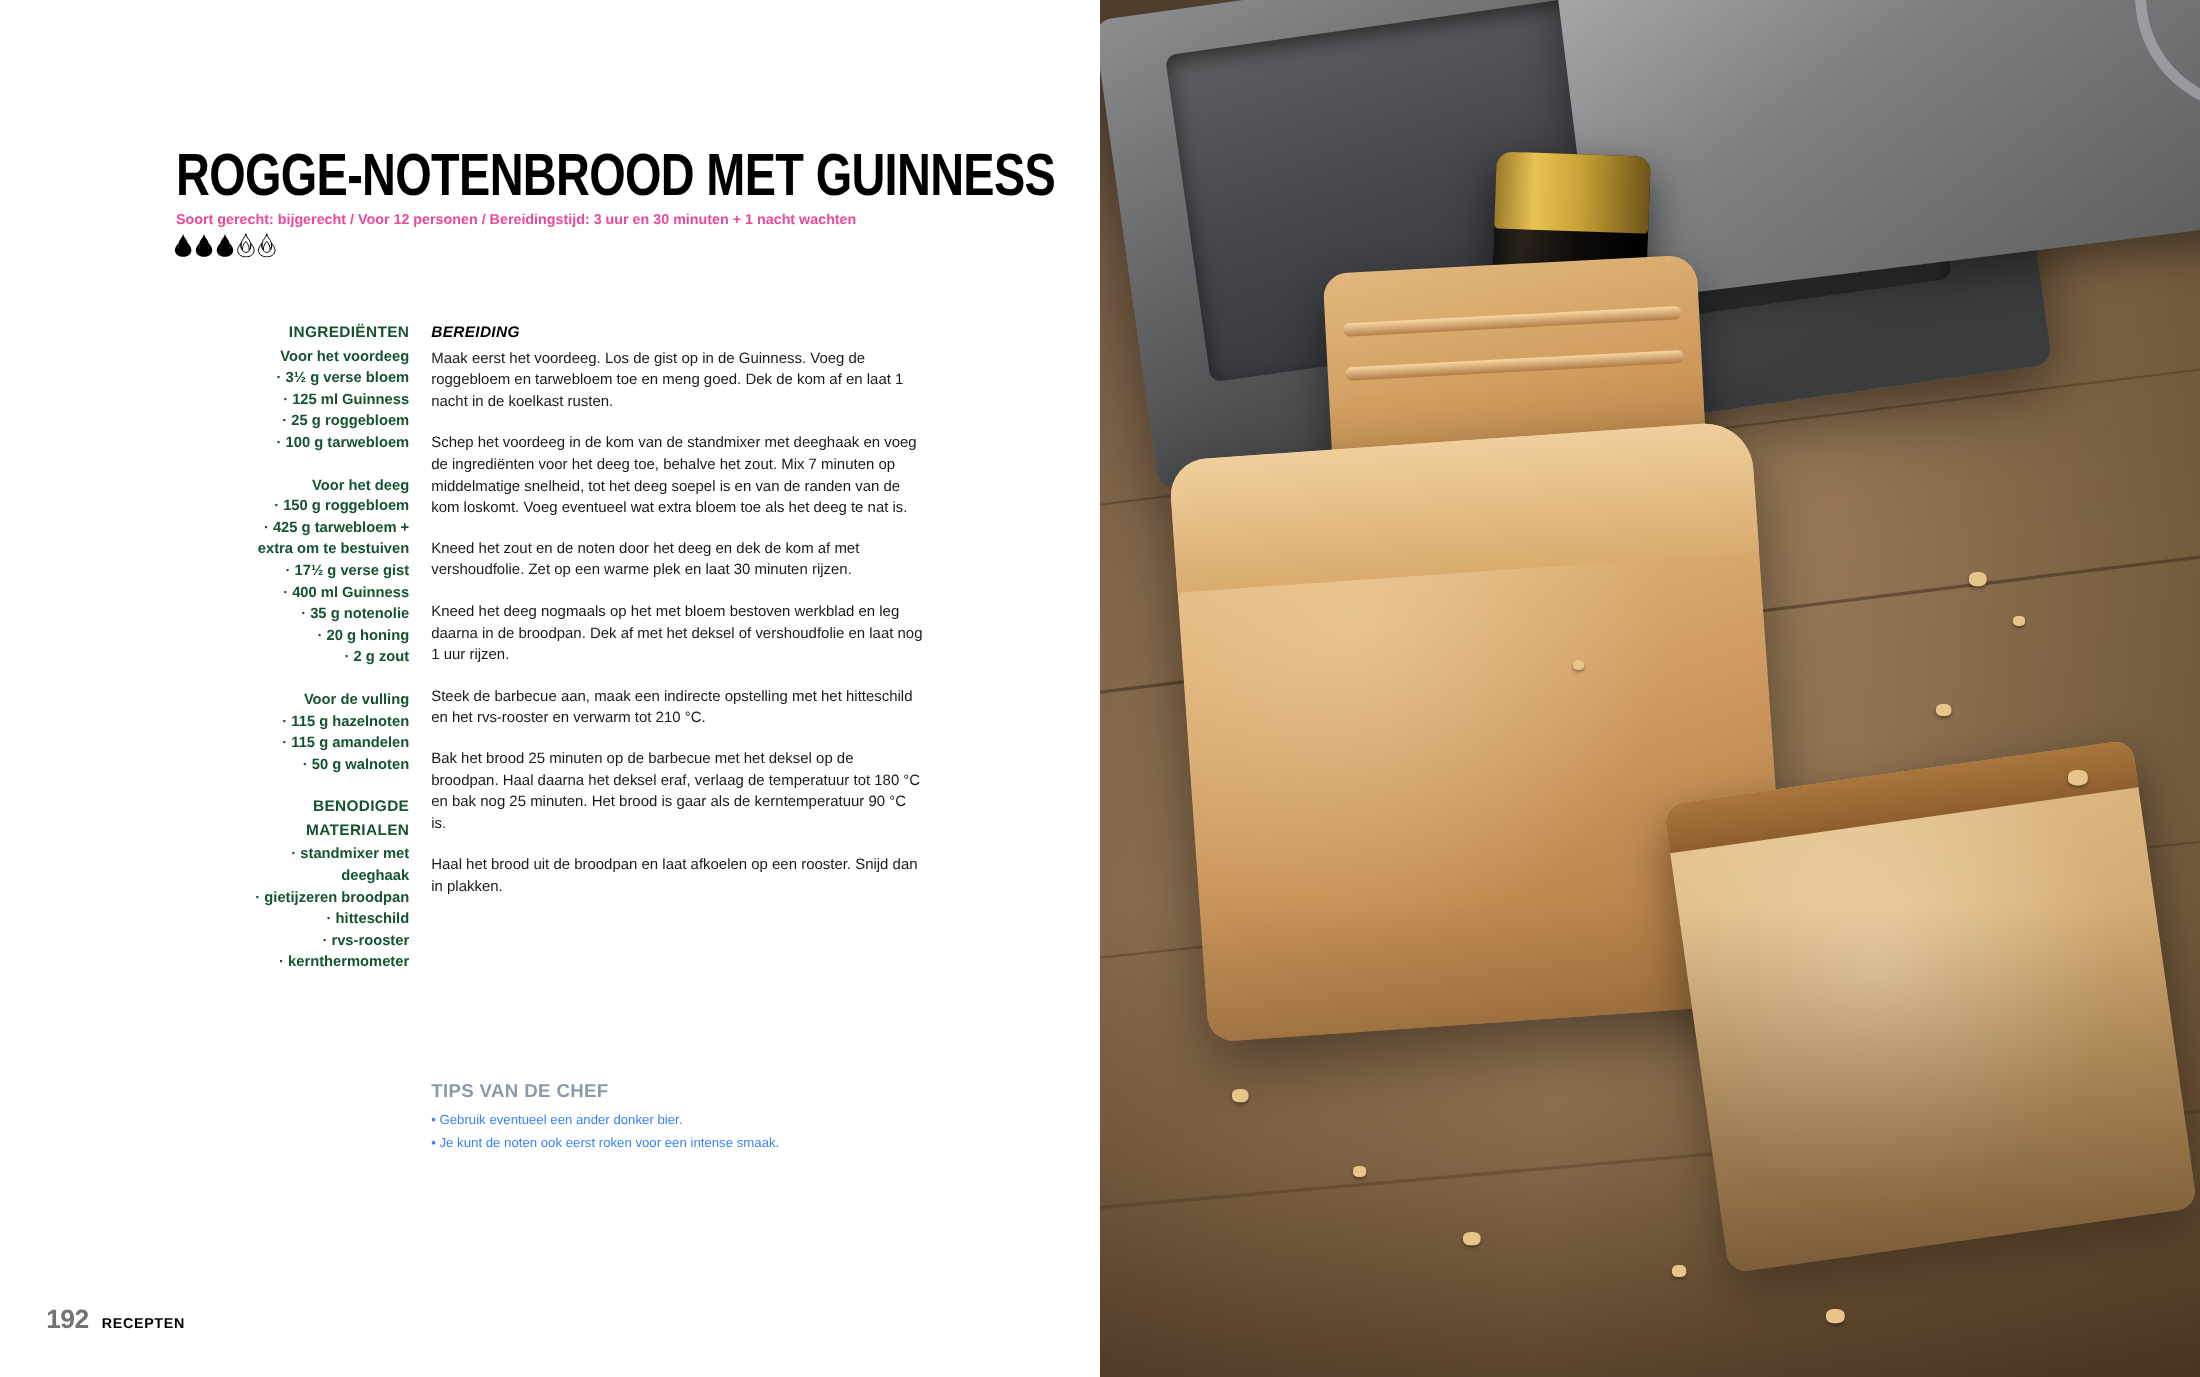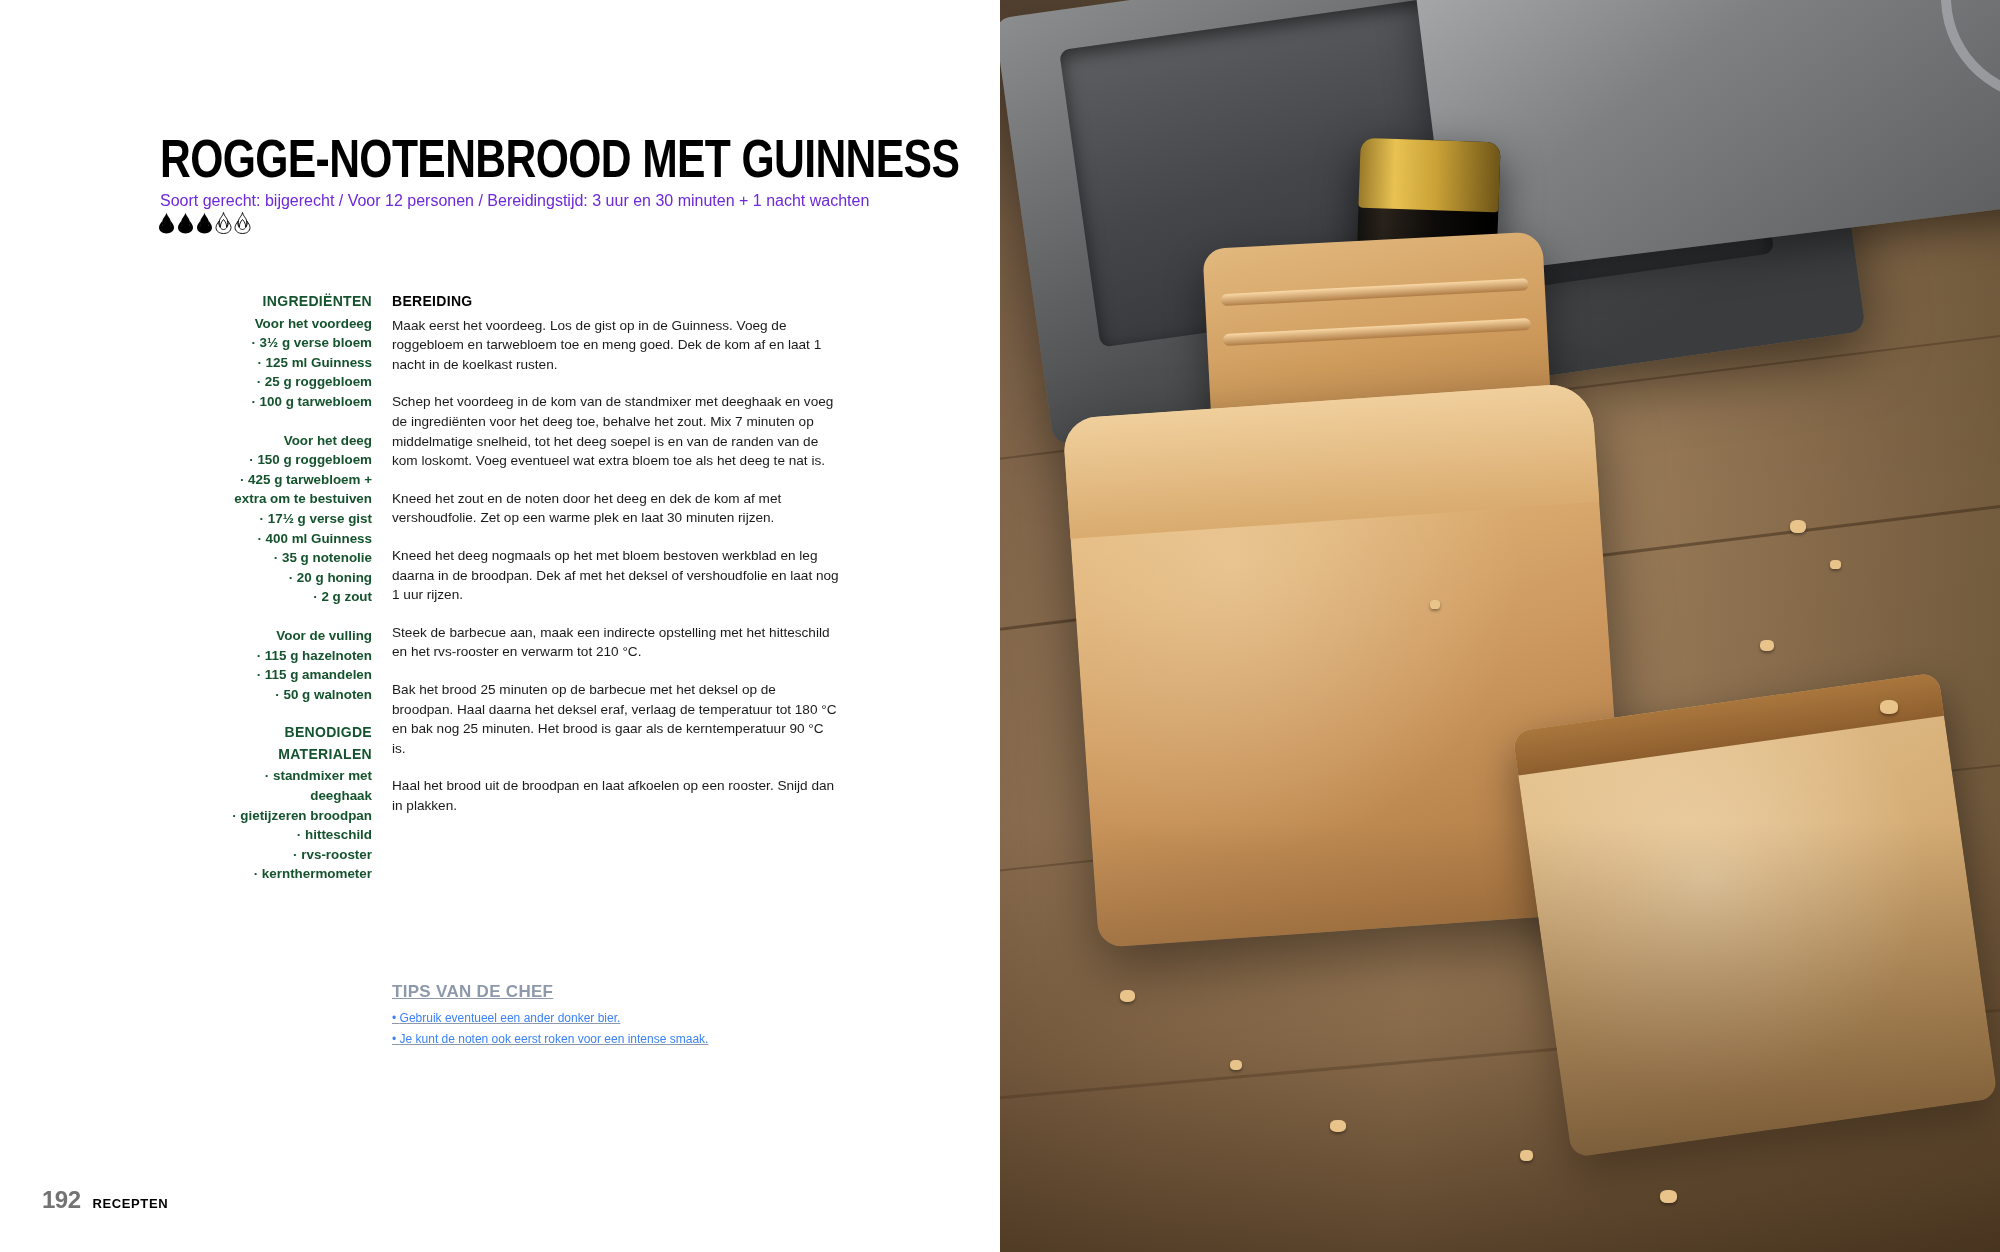--- a/index.html
+++ b/index.html
@@ -42,23 +42,23 @@
     color: #000000;
     transform: scaleX(1.04) scaleY(1.32);
     transform-origin: left top;
     white-space: nowrap;
   }
 
   .meta-line {
     position: absolute;
     left: 160px;
     top: 192px;
-    font-size: 16px;
-    font-weight: normal;
-    color: #6d28d9;
+    font-size: 13px;
+    font-weight: bold;
+    color: #ec4899;
     white-space: nowrap;
   }
 
   .flames {
     position: absolute;
     left: 158px;
     top: 212px;
     display: flex;
     gap: 2px;
     align-items: flex-start;
@@ -107,35 +107,35 @@
     font-size: 13.6px;
     line-height: 19.6px;
     color: #1a1a1a;
   }
   .col-method h3 {
     margin: 0 0 4px 0;
     font-size: 14px;
     font-weight: bold;
     letter-spacing: 0.3px;
     color: #000;
+    font-style: italic;
   }
   .col-method p {
     margin: 0 0 18px 0;
   }
   .col-method p:last-of-type {
     margin-bottom: 0;
   }
 
   .tips {
     position: absolute;
     left: 392px;
     top: 982px;
     width: 448px;
     color: #8d99ab;
-    text-decoration: underline;
   }
   .tips h3 {
     margin: 0 0 6px 0;
     font-size: 17px;
     font-weight: bold;
     letter-spacing: 0.3px;
     color: #8d99ab;
   }
   .tips li {
     list-style: none;

